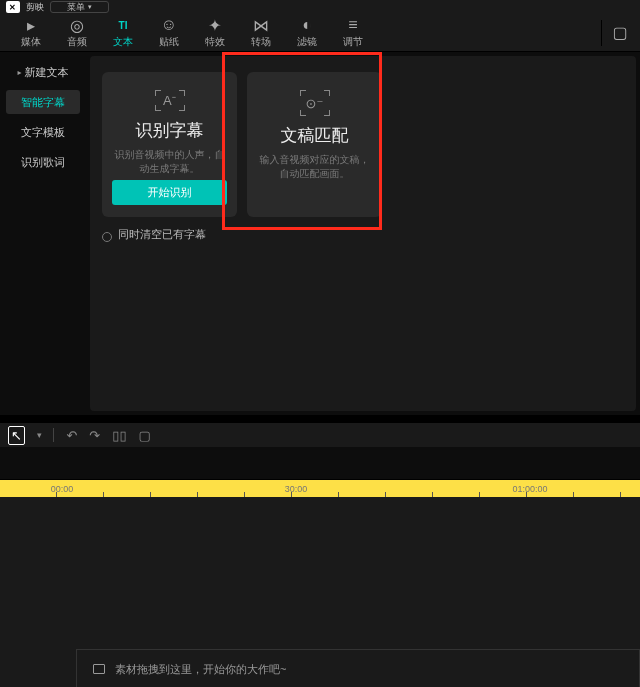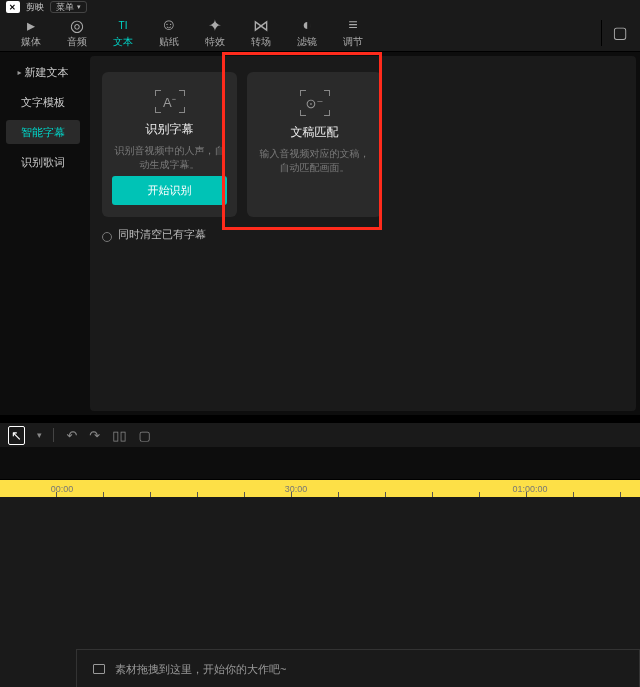--- a/index.html
+++ b/index.html
@@ -1,21 +1,21 @@
 <!DOCTYPE html>
 <html><head>
 <meta charset="utf-8">
 <style>
 * { margin: 0; padding: 0; box-sizing: border-box; font-family: "Microsoft YaHei", Arial, sans-serif; }
 body { background: #0d0d0d; color: #ccc; width: 640px; height: 687px; overflow: hidden; }
 
 .titlebar { height: 14px; background: #1a1a1a; display: flex; align-items: center; padding: 0 6px; font-size: 9px; gap: 6px; }
 .logo-box { width: 14px; height: 12px; background: #fff; border-radius: 2px; display: flex; align-items: center; justify-content: center; }
 .logo-inner { width: 8px; height: 8px; color: #000; font-size: 8px; font-weight: bold; }
-.menu-btn { display: flex; align-items: center; gap: 3px; border: 1px solid #444; border-radius: 3px; padding: 0 5px; height: 12px; color: #bbb; }
+.menu-btn { display: flex; align-items: center; gap: 3px; border: 1px solid #444; border-radius: 3px; padding: 0 16px; height: 12px; color: #bbb; }
 .chev { font-size: 7px; }
 
 .toolbar { height: 38px; background: #1a1a1a; display: flex; align-items: center; gap: 0; padding: 0 8px; border-bottom: 1px solid #000; }
 .tab { width: 46px; text-align: center; cursor: pointer; color: #aaa; }
 .tab-icon { height: 18px; display: flex; align-items: center; justify-content: center; }
 .tab-label { font-size: 10px; margin-top: 1px; }
 .tab.active .tab-icon, .tab.active .tab-label { color: #00d5c8; }
 .tab-sep { width: 1px; height: 26px; background: #000; margin-left: auto; }
 .tab-right { width: 24px; text-align: center; color: #aaa; margin-left: 6px; }
 
@@ -29,21 +29,21 @@
 .main { flex: 1; background: #1a1a1a; padding: 16px 12px; position: relative; border-radius: 4px; margin: 4px; }
 .cards { display: flex; gap: 10px; }
 .card { width: 135px; height: 145px; background: #2a2a2a; border-radius: 6px; padding: 12px 10px; display: flex; flex-direction: column; align-items: center; }
 .card-icon { width: 30px; height: 26px; margin-top: 6px; margin-bottom: 8px; position: relative; }
 .bracket { position: absolute; width: 6px; height: 6px; border: 1.5px solid #888; }
 .bracket.tl { top: 0; left: 0; border-right: 0; border-bottom: 0; }
 .bracket.tr { top: 0; right: 0; border-left: 0; border-bottom: 0; }
 .bracket.bl { bottom: 0; left: 0; border-right: 0; border-top: 0; }
 .bracket.br { bottom: 0; right: 0; border-left: 0; border-top: 0; }
 .inner-glyph { position: absolute; top: 50%; left: 50%; transform: translate(-50%, -50%); font-size: 13px; color: #999; }
-.card-title { font-size: 12px; color: #eee; margin-bottom: 6px; }
+.card-title { font-size: 17px; color: #eee; margin-bottom: 6px; }
 .card-desc { font-size: 10px; color: #7a7a7a; text-align: center; line-height: 1.4; min-height: 32px; }
 .card-btn { margin-top: auto; width: 100%; height: 32px; background: #00c3b6; color: #fff; font-size: 11px; display: flex; align-items: center; justify-content: center; border-radius: 3px; cursor: pointer; }
 
 .highlight { position: absolute; border: 3px solid #ff2b1c; pointer-events: none; }
 
 .clear-row { margin-top: 10px; display: flex; align-items: flex-end; gap: 6px; font-size: 11px; color: #bbb; }
 .radio { width: 10px; height: 10px; border: 1.5px solid #777; border-radius: 50%; }
 
 .divider { height: 8px; background: #000; }
 .editbar { height: 24px; background: #1a1a1a; display: flex; align-items: center; padding: 0 8px; gap: 12px; font-size: 13px; color: #888; }
@@ -79,21 +79,21 @@
 <div class="toolbar">
   <div class="tab">
     <div class="tab-icon">▸</div>
     <div class="tab-label">媒体</div>
   </div>
   <div class="tab">
     <div class="tab-icon">◎</div>
     <div class="tab-label">音频</div>
   </div>
   <div class="tab active">
-    <div class="tab-icon" style="font-weight:normal;font-size:10px">TI</div>
+    <div class="tab-icon" style="font-weight:bold;font-size:10px">TI</div>
     <div class="tab-label">文本</div>
   </div>
   <div class="tab">
     <div class="tab-icon">☺</div>
     <div class="tab-label">贴纸</div>
   </div>
   <div class="tab">
     <div class="tab-icon">✦</div>
     <div class="tab-label">特效</div>
   </div>
@@ -116,25 +116,25 @@
 </div>
 
 <div class="body">
   <div class="sidebar">
     <div class="side-item">
       <div class="side-first">
           <span class="tri">▸</span>
           <span>新建文本</span>
         </div>
     </div>
+    <div class="side-item sel">
+        <span>智能字幕</span>
+      </div>
     <div class="side-item">
         <span>文字模板</span>
-      </div>
-    <div class="side-item sel">
-        <span>智能字幕</span>
       </div>
     <div class="side-item">
         <span>识别歌词</span>
       </div>
   </div>
 
   <div class="main">
     <div class="cards">
       <div class="card">
         <div class="card-icon">

